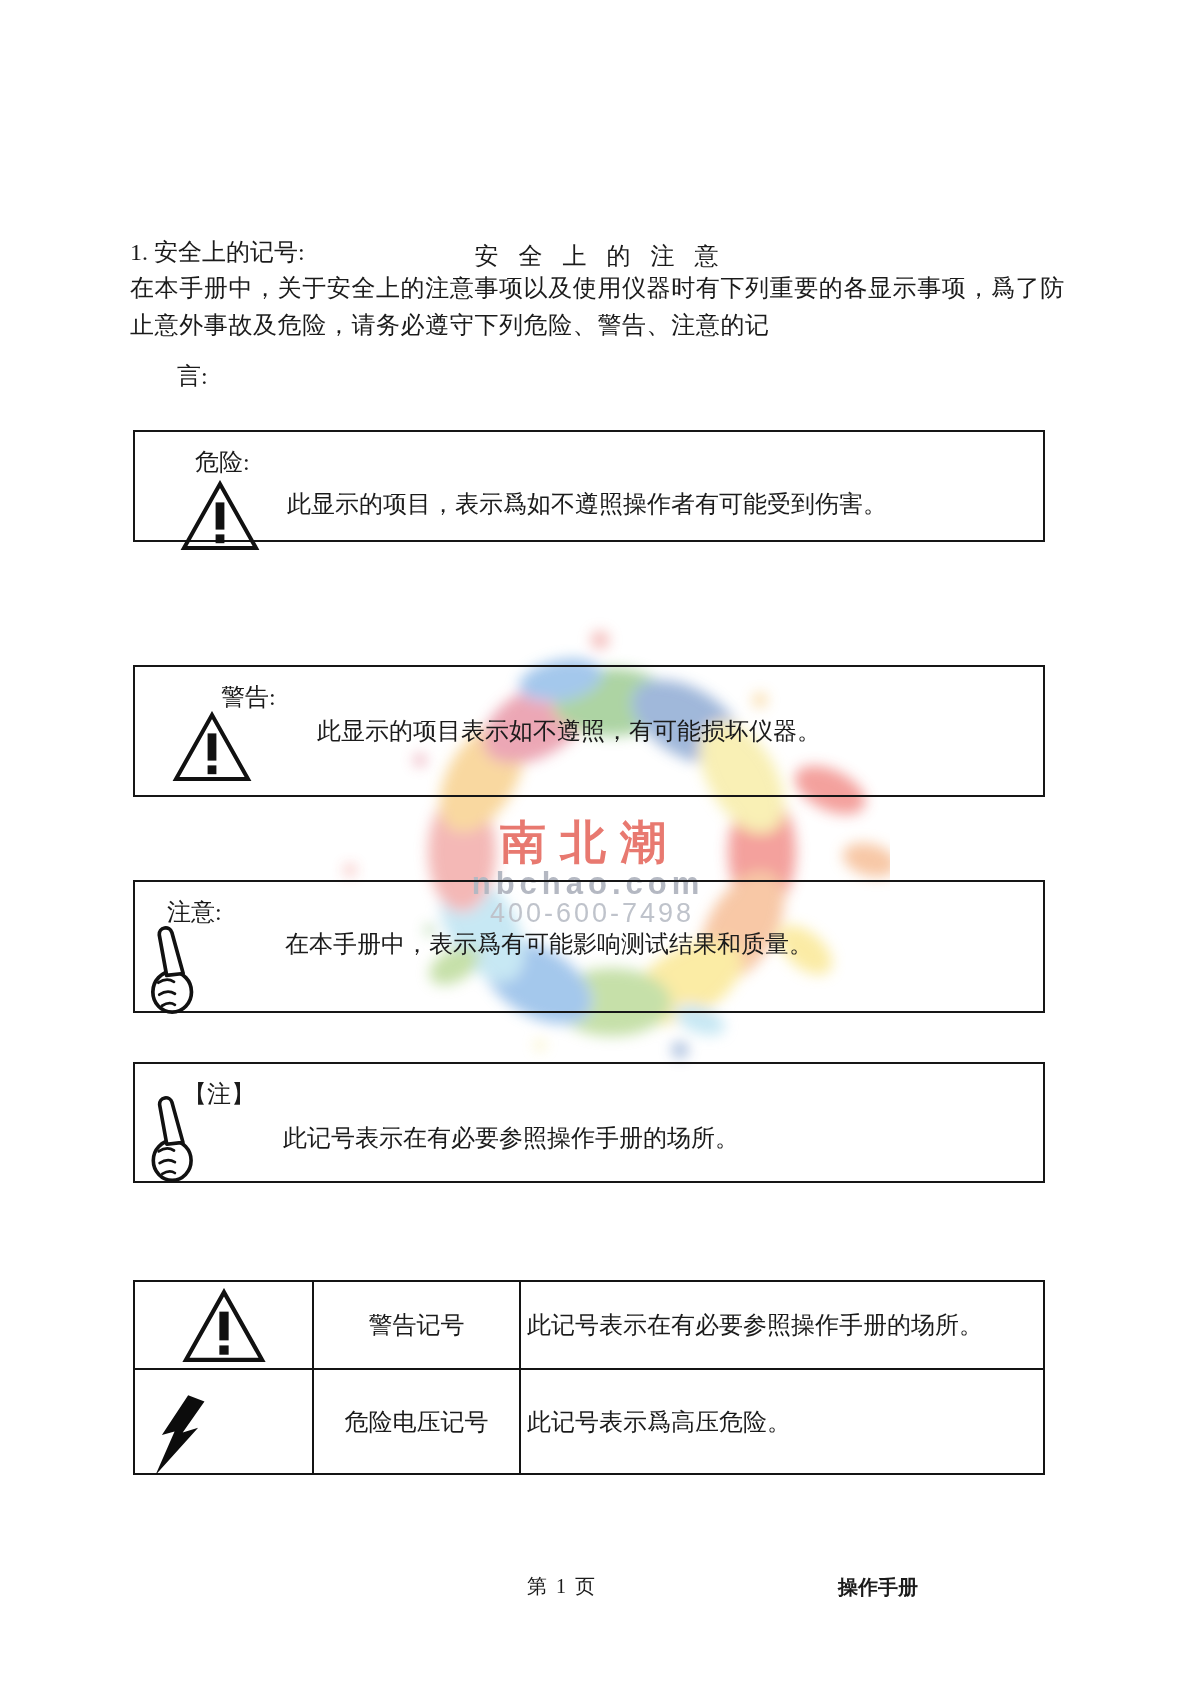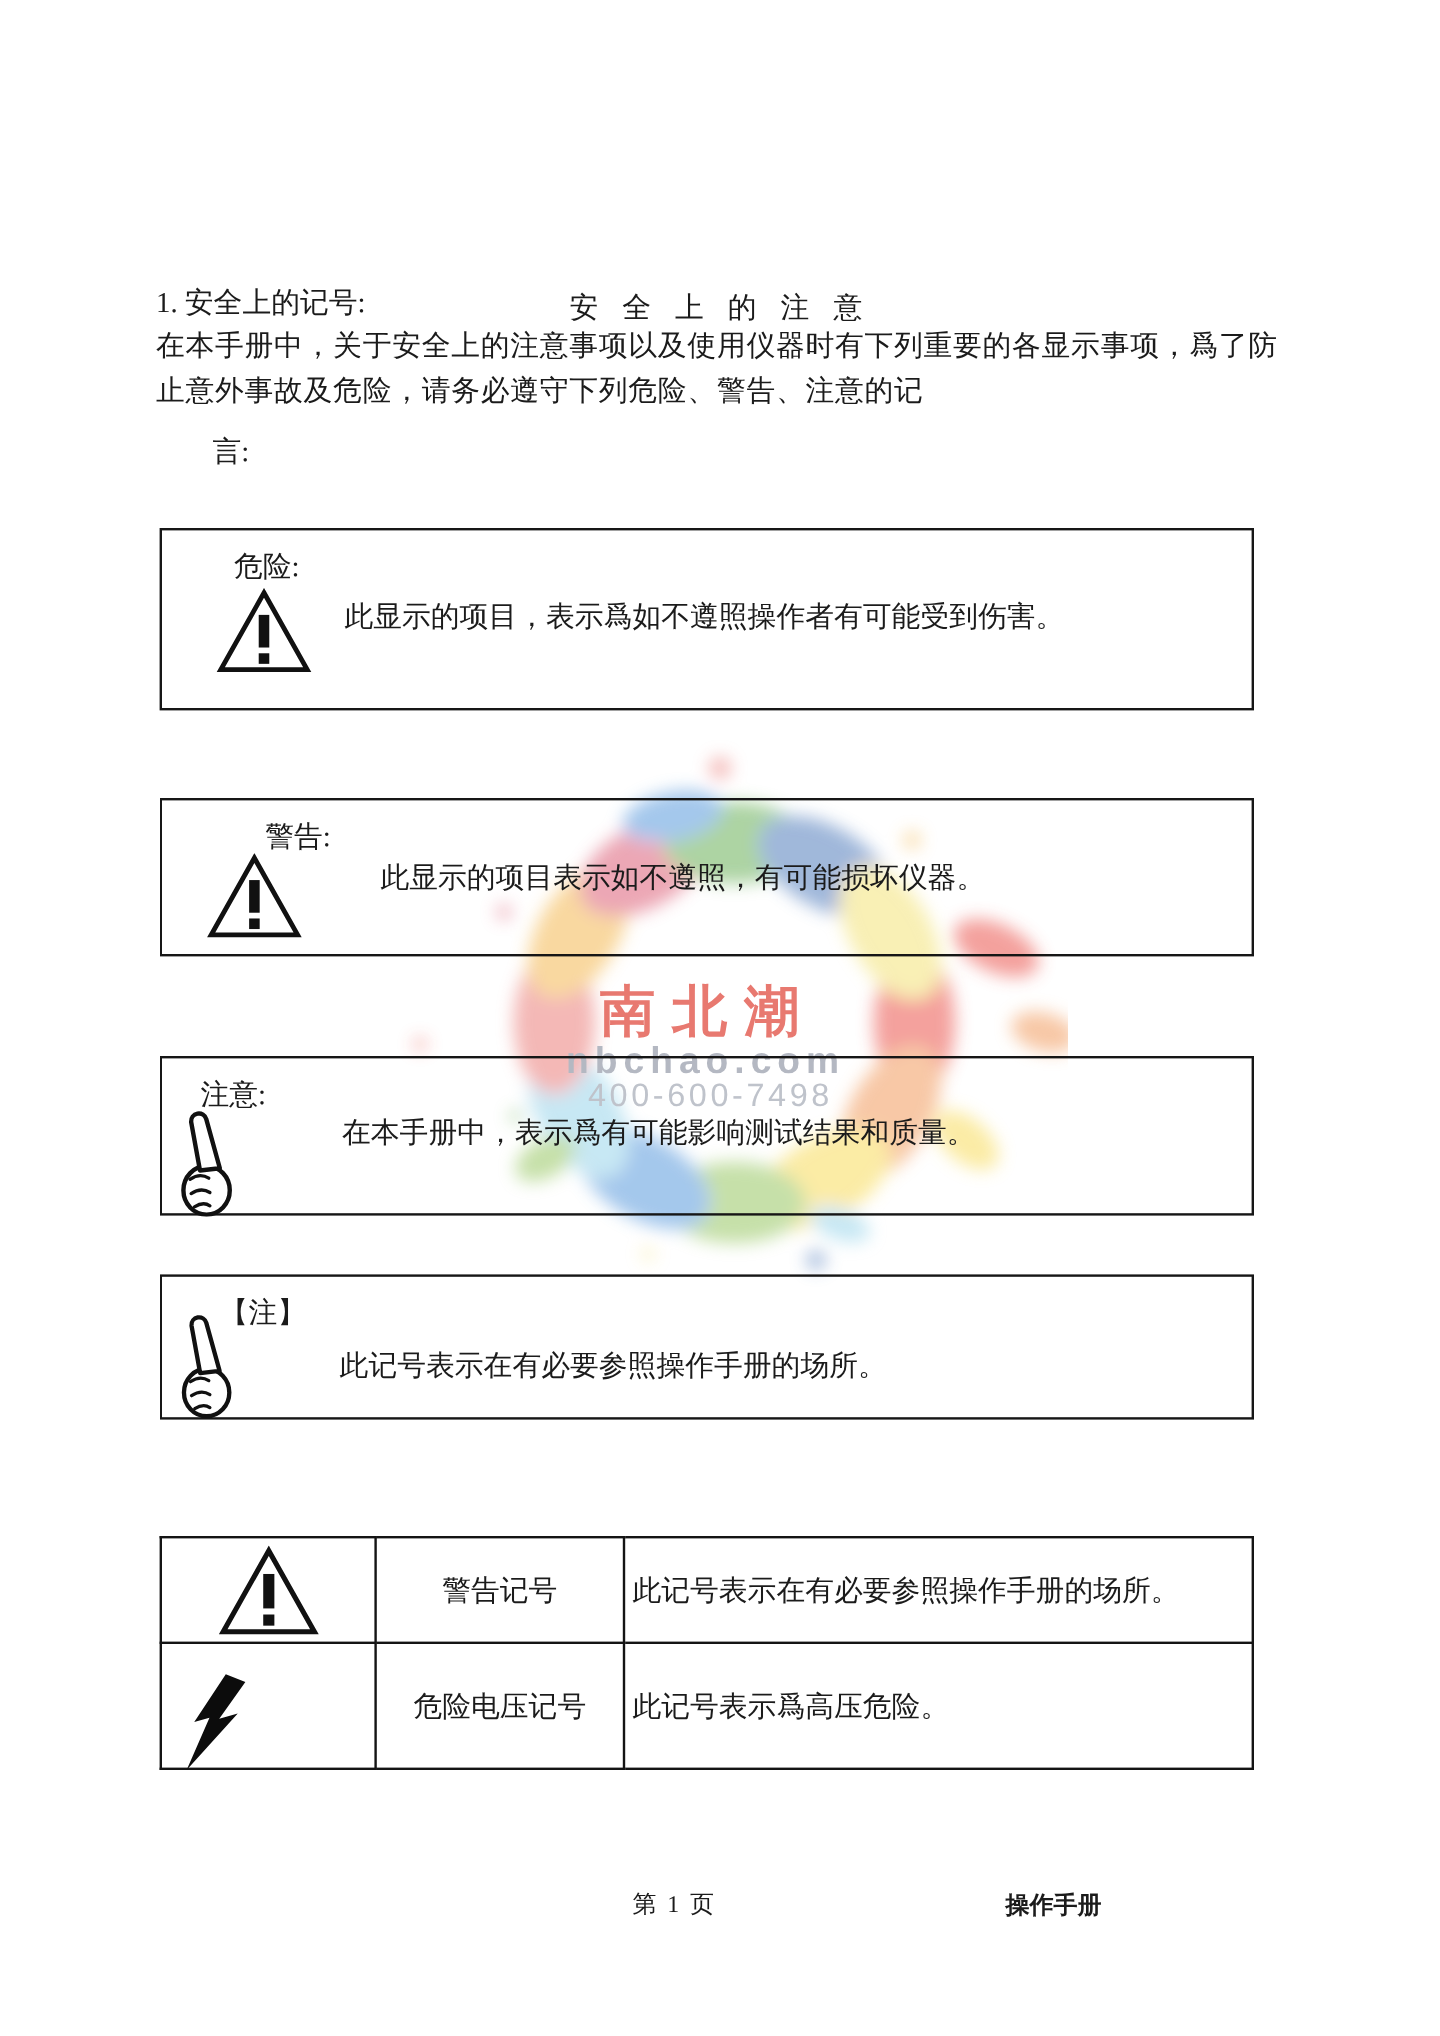--- a/index.html
+++ b/index.html
@@ -11,21 +11,21 @@
   .wm { position:absolute; left:330px; top:580px; width:560px; height:560px; }
 
   .title { position:absolute; top:193px; left:0; width:100%; text-align:center;
            font-size:24px; letter-spacing:7px;margin-top:47px; }
   .heading { position:absolute; left:130px; top:236px; font-size:24px; }
   .para1 { position:absolute; left:130px; top:272px; width:950px; font-size:24px; letter-spacing:0.6px; }
   .para2 { position:absolute; left:130px; top:309px; font-size:24px; letter-spacing:0.6px; }
   .para3 { position:absolute; left:177px; top:360px; font-size:24px; }
 
   .notice-box { position:absolute; left:133px; width:912px; border:2px solid #161616; background:transparent; }
-  .box1 { top:440px;  height:152px; }
+  .box1 { top:430px;  height:112px; }
   .box2 { top:651px;  height:132px;margin-top:14px; }
   .box3 { top:880px;  height:133px;padding-left:23px; }
   .box4 { top:1062px; height:121px; }
   .notice-label { position:absolute; font-size:24px; }
   .notice-text  { position:absolute; font-size:24px; white-space:nowrap;text-align:center; }
   .icon-tri, .icon-hand { position:absolute; }
 
   .box1 .notice-label { left:60px; top:14px; }
   .box1 .icon-tri     { left:44px; top:48px; width:82px; height:72px; }
   .box1 .notice-text  { left:152px; top:56px; }

